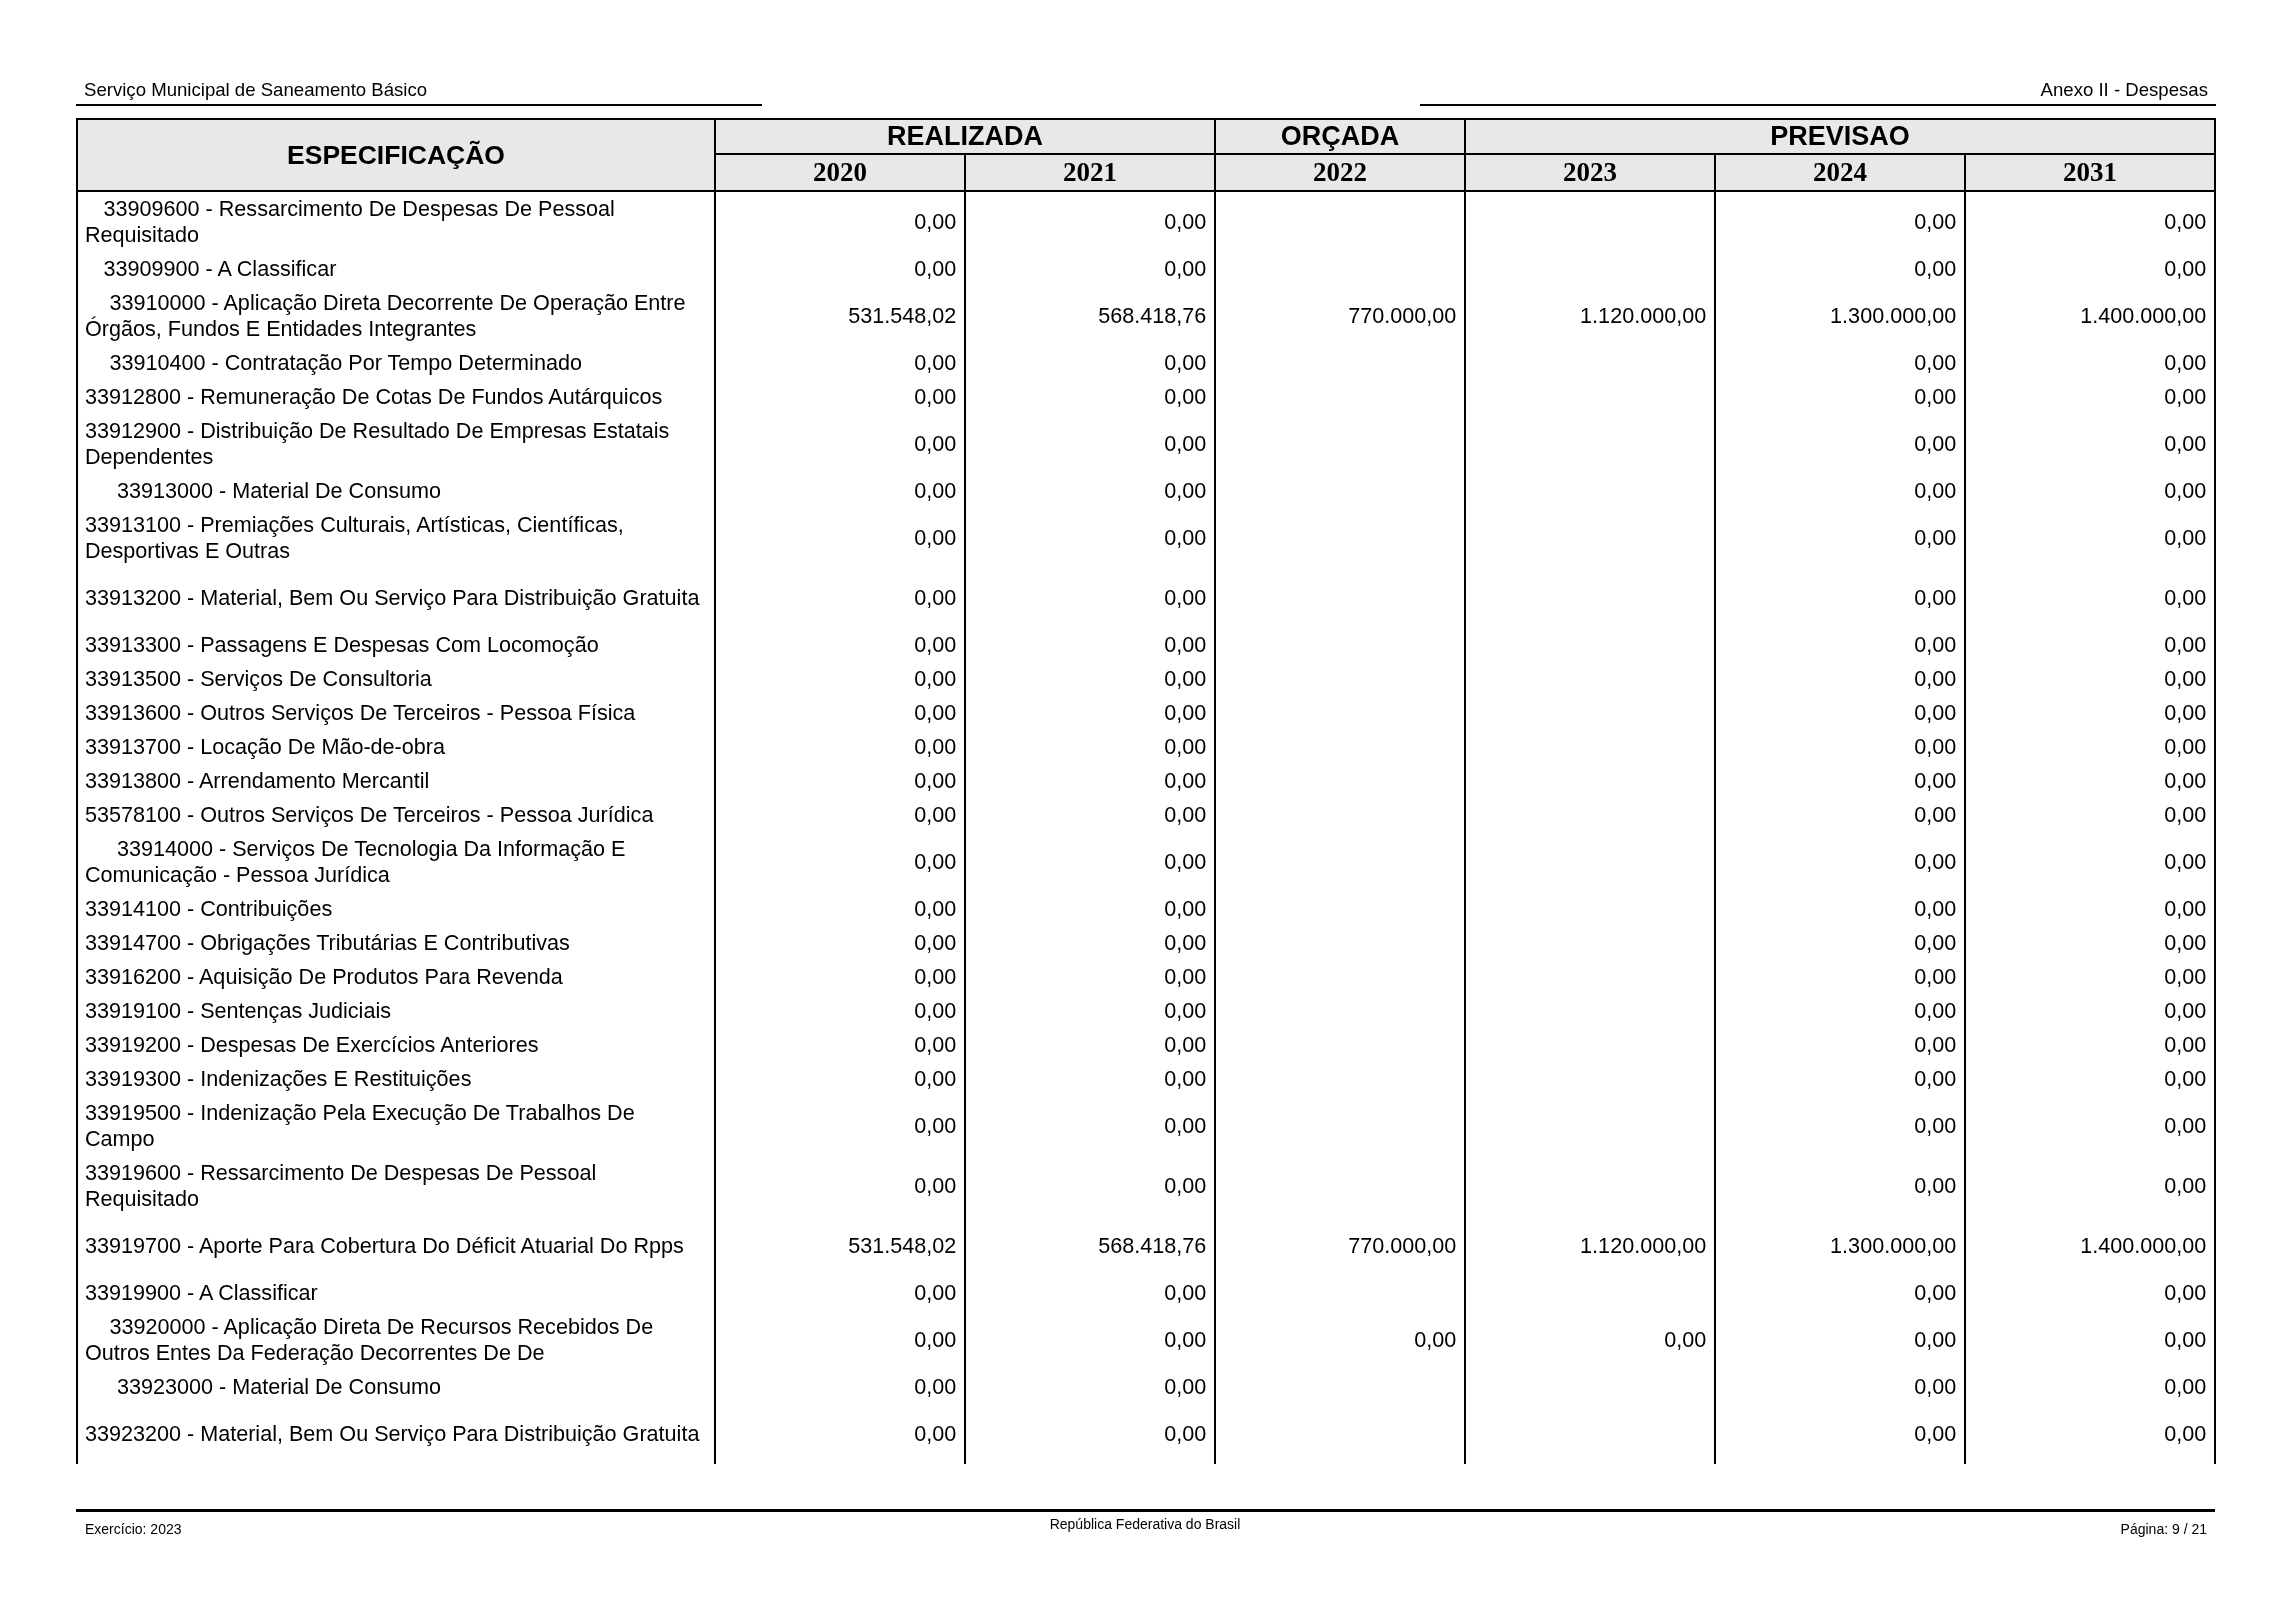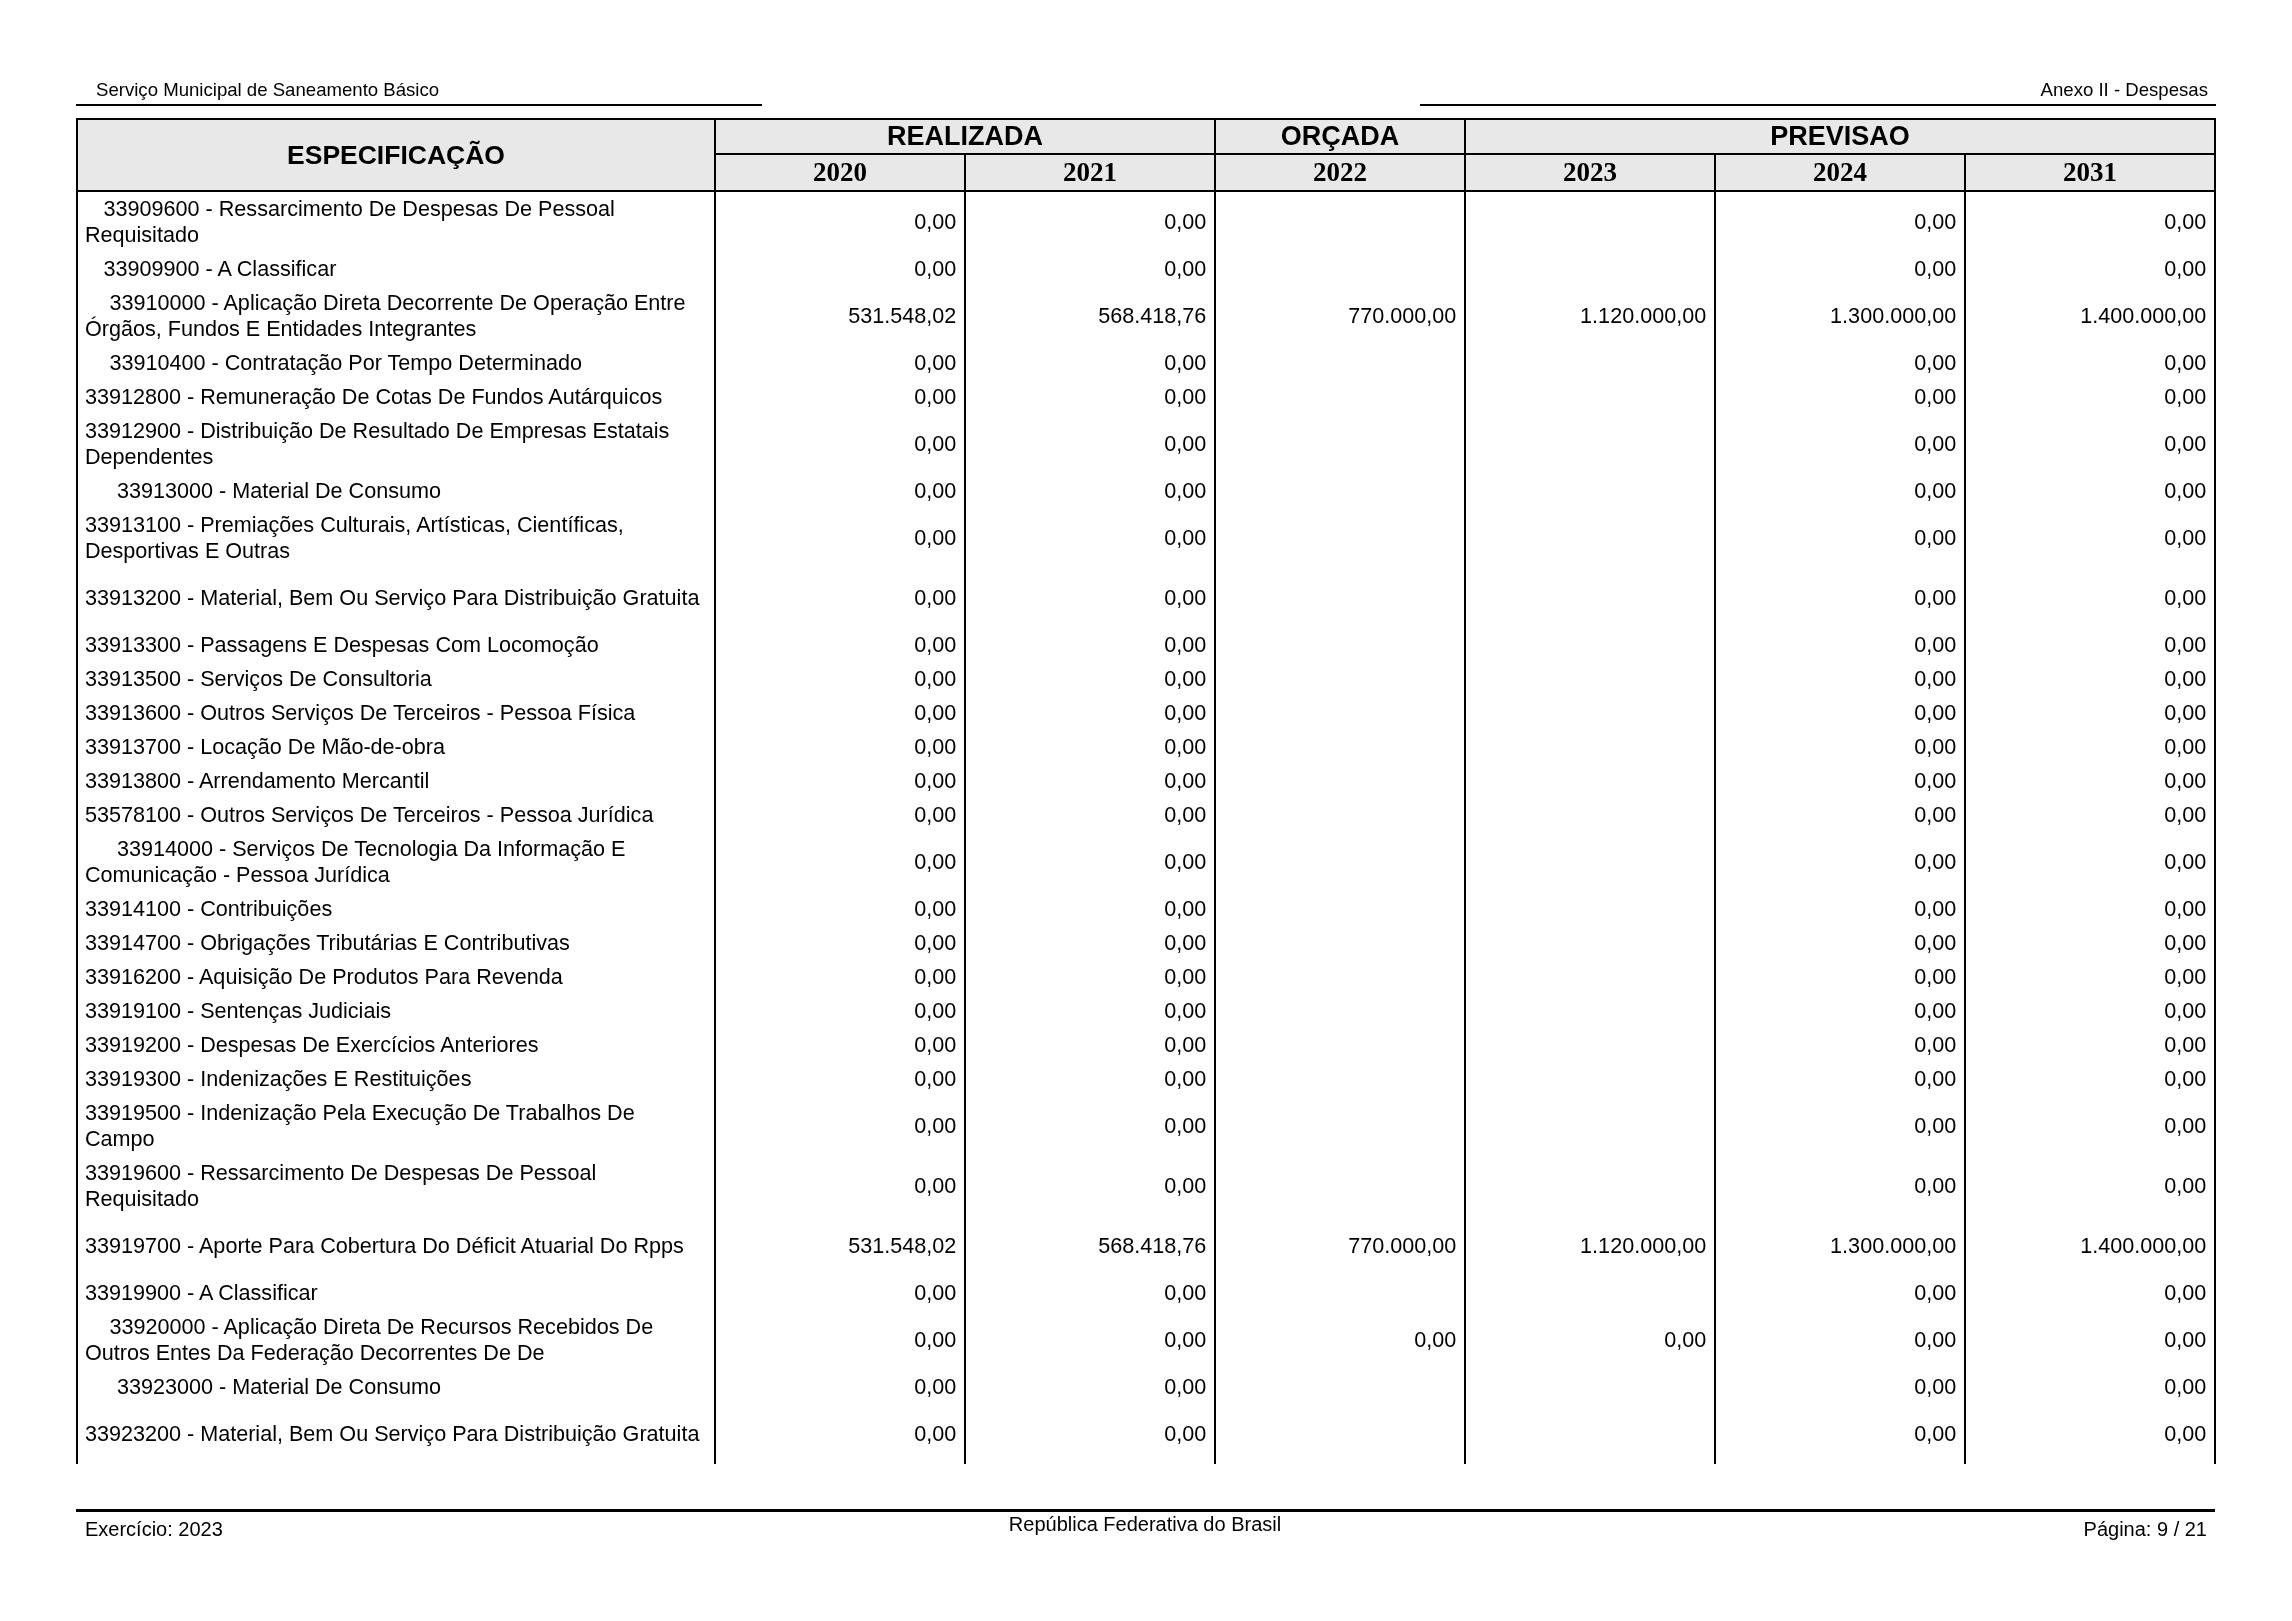--- a/index.html
+++ b/index.html
@@ -1,19 +1,19 @@
 <!DOCTYPE html>
 <html><head>
 <meta charset="utf-8">
 <style>
   html, body { margin: 0; padding: 0; background: #ffffff; }
   body { width: 2293px; height: 1621px; position: relative; overflow: hidden;
          font-family: "Liberation Sans", sans-serif; color: #000; }
   .hdr-text { position: absolute; top: 78px; font-size: 18.6px; line-height: 23.5px; white-space: nowrap; }
-  .hdr-left-text { left: 96px; }
+  .hdr-left-text { left: 84px; }
   .hdr-right-text { right: calc(2293px - 2208px); }
   .hline { position: absolute; background: #000; }
   .hdr-line-left { left: 76px; top: 104px; width: 686px; height: 2px; }
   .hdr-line-right { left: 1420px; top: 104px; width: 796px; height: 2px; }
 
   table.grid { position: absolute; left: 76px; top: 118px; border-collapse: collapse; table-layout: fixed; width: 2138px; }
   table.grid col.spec { width: 638px; }
   table.grid col.num { width: 250px; }
   table.grid th { background: #e8e8e8; border: 2px solid #000; font-weight: bold; font-size: 27px;
                   padding: 0; text-align: center; vertical-align: middle; white-space: nowrap; }
@@ -22,21 +22,21 @@
   table.grid th.spec-head { font-size: 26.5px; margin-left: 7px; }
   table.grid td { border-left: 2px solid #000; border-right: 2px solid #000; border-top: none; border-bottom: none;
                   font-size: 21.6px; line-height: 26px; padding: 0; vertical-align: middle; }
   table.grid td.spec { text-align: left; padding-left: 6.9px; padding-right: 9.8px; }
   table.grid td.num { text-align: right; padding-right: 7.8px; white-space: nowrap; }
   table.grid tr.l1 td { height: 34px; }
   table.grid tr.l2 td { height: 60px; }
   .indent { display: inline-block; }
 
   .foot-line { left: 76px; top: 1509px; width: 2139px; height: 2.9px; }
-  .foot-text { position: absolute; font-size: 20px; line-height: 21.6px; white-space: nowrap; }
+  .foot-text { position: absolute; font-size: 14px; line-height: 21.6px; white-space: nowrap; }
   .foot-left { left: 85px; top: 1519px; }
   .foot-center { left: 0; width: 2290px; text-align: center; top: 1514px; }
   .foot-right { right: calc(2293px - 2207px); top: 1519px; }
 </style>
 </head>
 <body>
 
 <div class="hdr-text hdr-left-text">Serviço Municipal de Saneamento Básico</div>
 <div class="hdr-text hdr-right-text">Anexo II - Despesas</div>
 <div class="hline hdr-line-left"></div>

